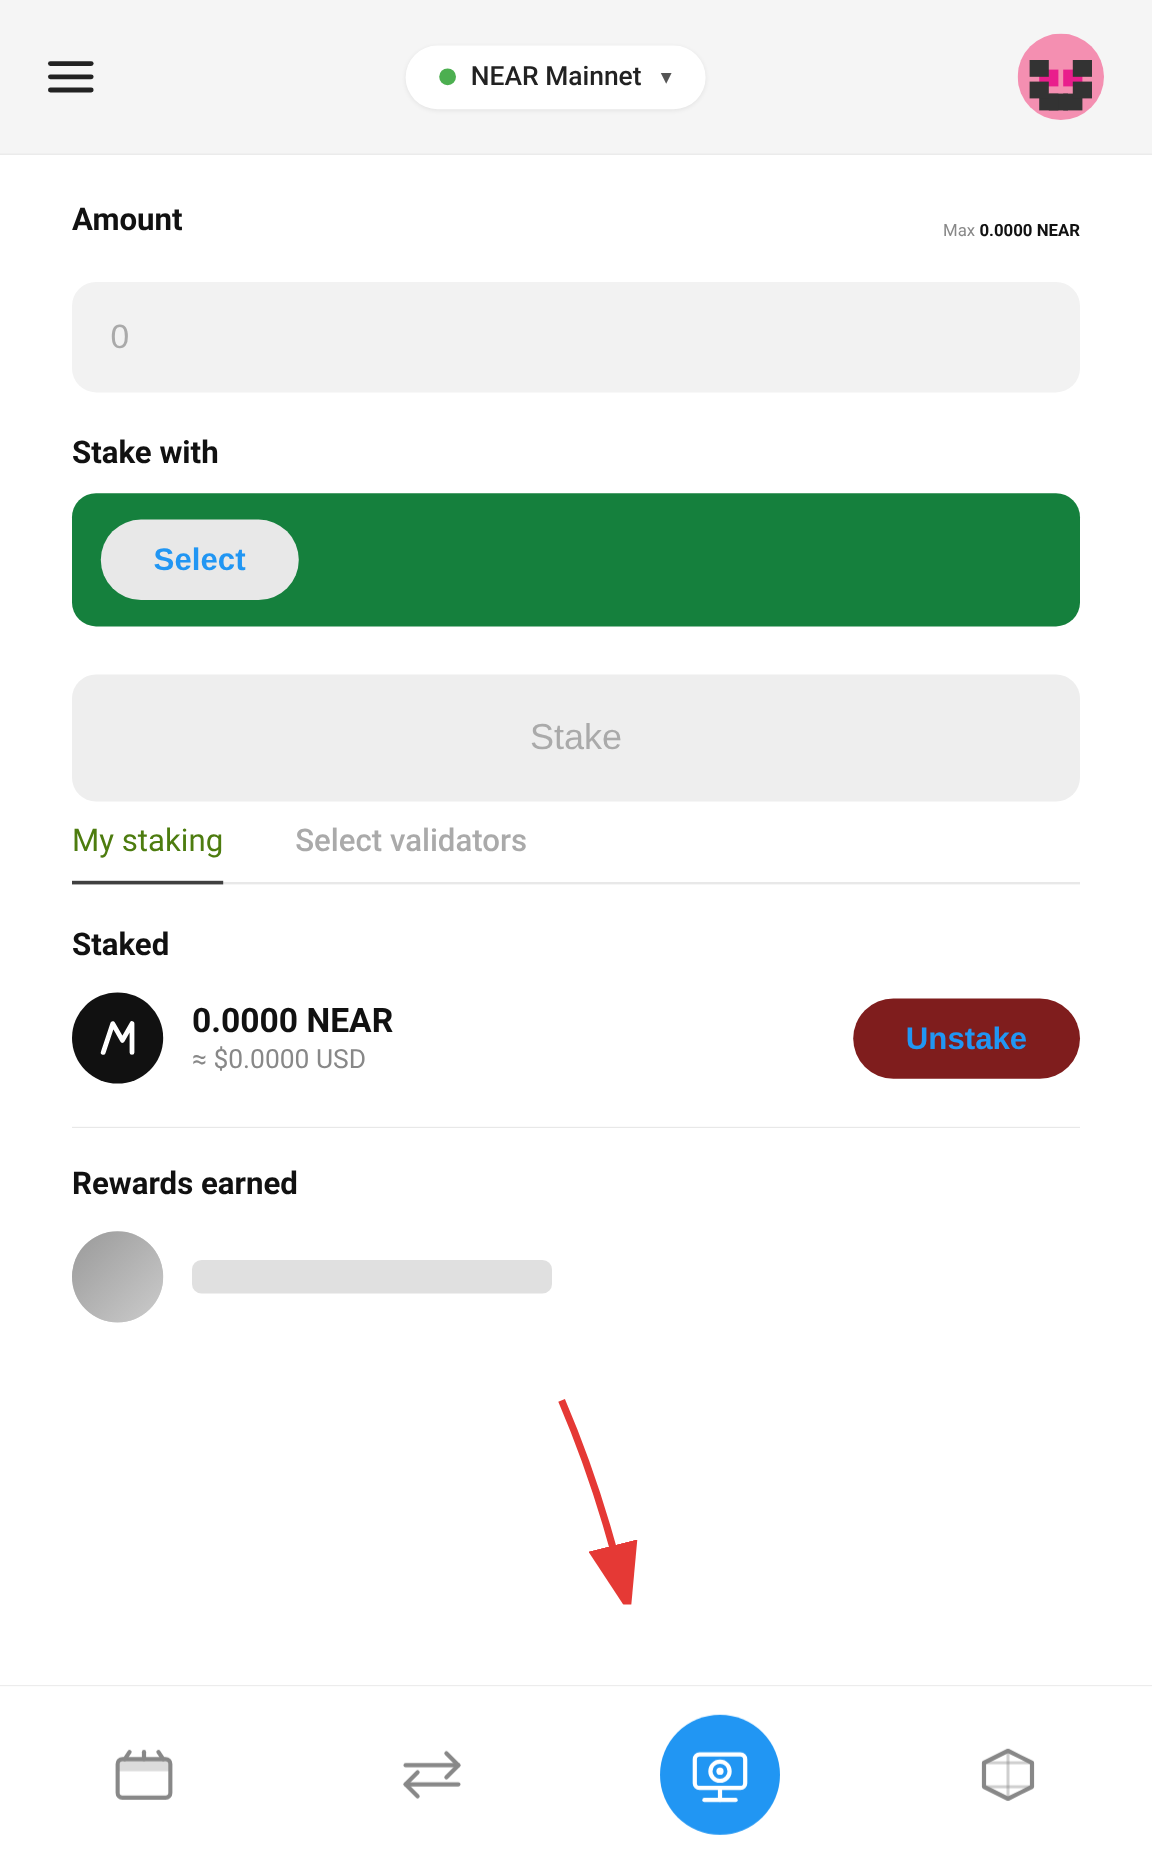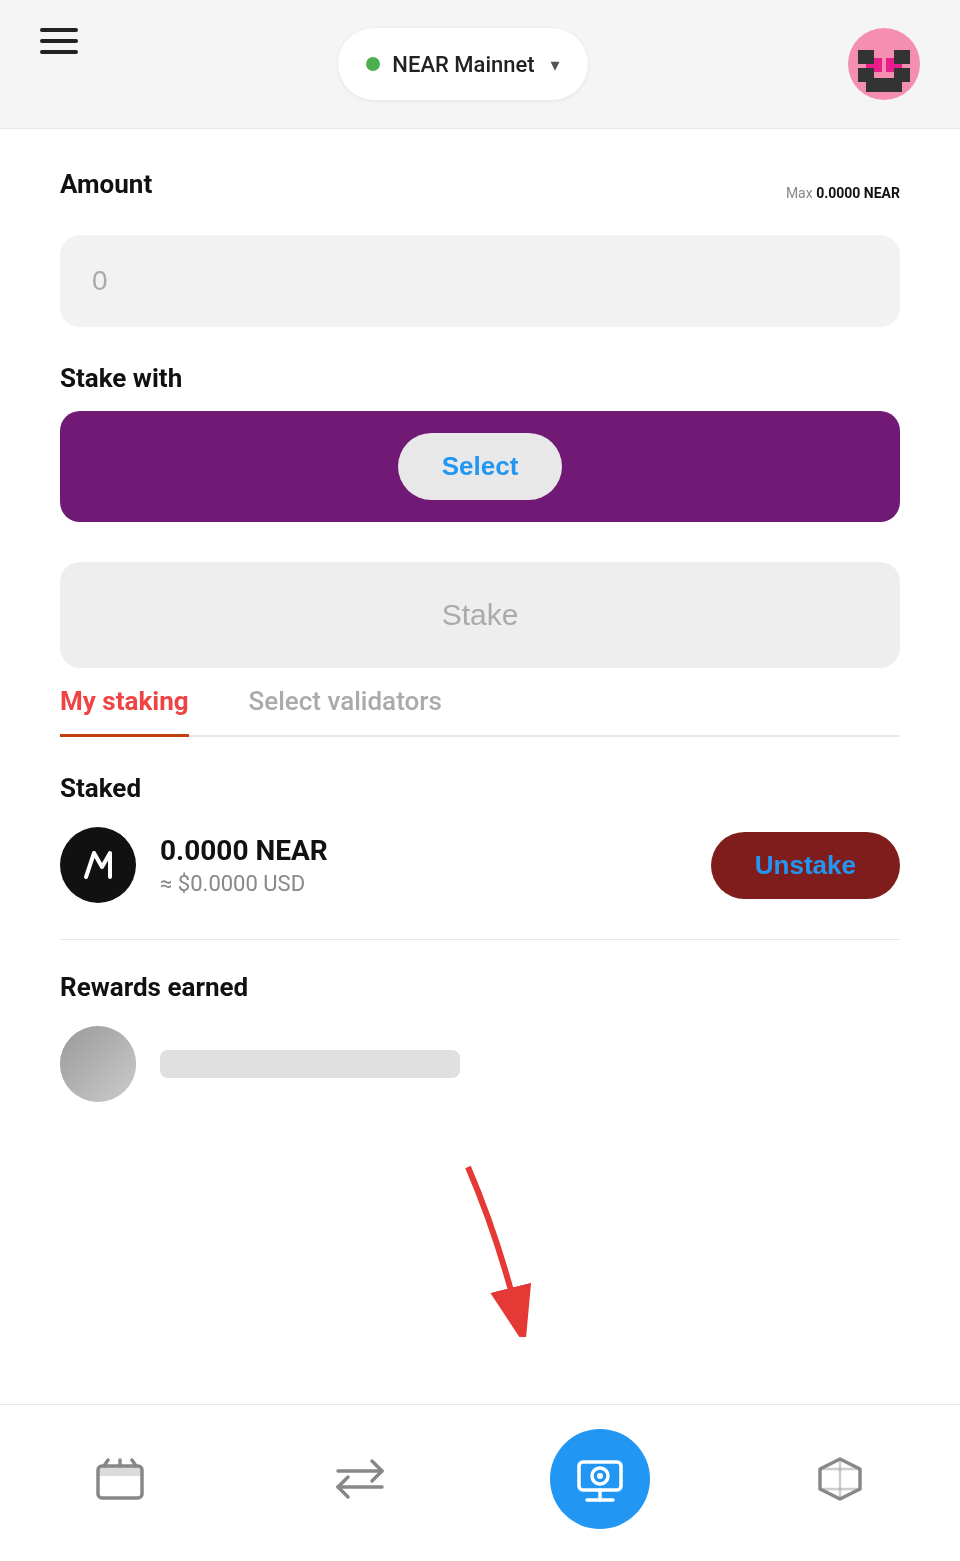--- a/index.html
+++ b/index.html
@@ -8,20 +8,21 @@
       min-height: 1561px;
       font-family: -apple-system, BlinkMacSystemFont, 'Segoe UI', Roboto, sans-serif;
       background: #ffffff;
       position: relative;
       overflow-x: hidden;
     }
 
     
     .header {
       display: flex;
+      align-items: center;
       justify-content: space-between;
       padding: 28px 40px;
       background: #f5f5f5;
       border-bottom: 1px solid #e8e8e8;
     }
     .hamburger-icon {
       display: flex;
       flex-direction: column;
       gap: 7px;
       cursor: pointer;
@@ -124,27 +125,27 @@
       font-size: 28px;
       color: #aaa;
       font-weight: 400;
     }
     .amount-input::placeholder {
       color: #aaa;
     }
 
     
     .stake-with-box {
-      background: #701a75;
+      background: #15803d;
       border-radius: 20px;
       padding: 22px 24px;
       margin-bottom: 40px;
       display: flex;
       align-items: center;
-      justify-content: center;
+      justify-content: flex-start;
     }
     .select-button {
       background: #e8e8e8;
       border: none;
       border-radius: 50px;
       padding: 18px 44px;
       font-size: 26px;
       font-weight: 600;
       color: #2196F3;
       cursor: pointer;
@@ -173,23 +174,23 @@
       font-size: 26px;
       font-weight: 500;
       padding: 18px 0;
       margin-right: 60px;
       cursor: pointer;
       color: #aaa;
       border-bottom: 3px solid transparent;
       margin-bottom: -2px;
     }
     .tab.active {
-      color: #ef4444;
-      font-weight: 700;
-      border-bottom: 3px solid #c2410c;
+      color: #4d7c0f;
+      font-weight: 400;
+      border-bottom: 3px solid #404040;
     }
 
     
     .staked-label {
       font-size: 26px;
       font-weight: 700;
       color: #111;
       margin-bottom: 24px;
     }
     .staked-row {

